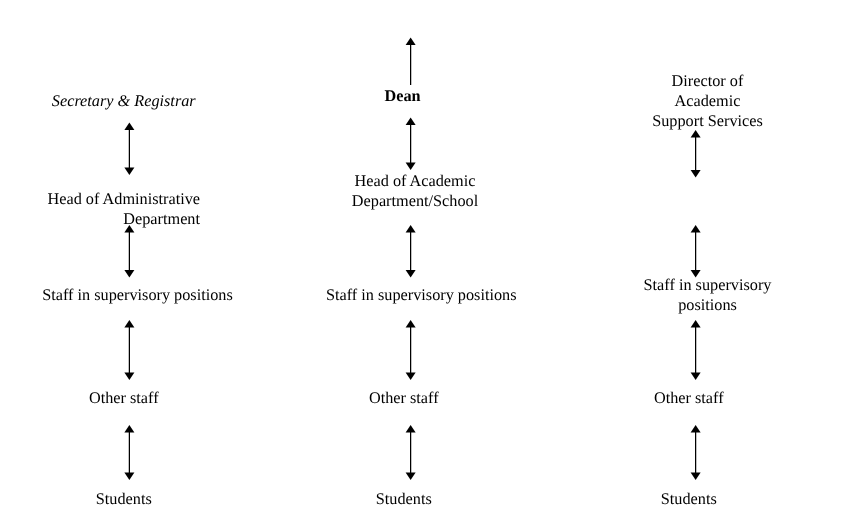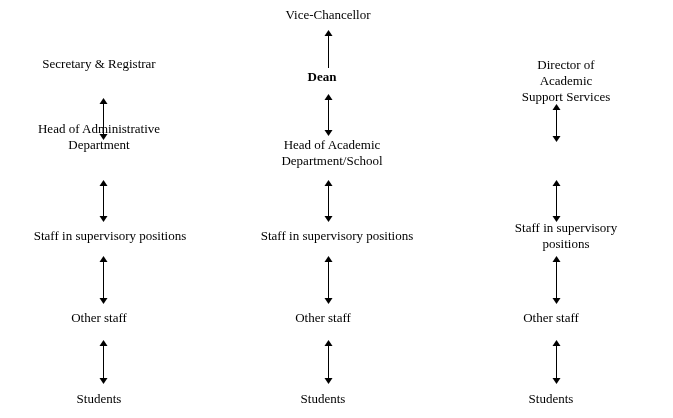--- a/index.html
+++ b/index.html
@@ -81,22 +81,22 @@
     <div class="arrow" style="left: 103px; top: 256px; height: 48px;">
       <div class="shaft"></div>
       <div class="head up"></div>
       <div class="head down"></div>
     </div>
     <div class="arrow" style="left: 103px; top: 340px; height: 44px;">
       <div class="shaft"></div>
       <div class="head up"></div>
       <div class="head down"></div>
     </div>
-    <div class="node" style="left: 99px; top: 64px;">Secretary &amp; Registrar</div>
-    <div class="node" style="left: 99px; top: 137px;">Head of Administrative
+    <div class="node" style="left: 99px; top: 81px; font-style: italic;">Secretary &amp; Registrar</div>
+    <div class="node" style="left: 99px; top: 167px; text-align: right;">Head of Administrative
 Department</div>
     <div class="node" style="left: 110px; top: 236px;">Staff in supervisory positions</div>
     <div class="node" style="left: 99px; top: 318px;">Other staff</div>
     <div class="node" style="left: 99px; top: 399px;">Students</div>
     <div class="arrow single-up" style="left: 328px; top: 30px; height: 38px;">
       <div class="shaft"></div>
       <div class="head up"></div>
     </div>
     <div class="arrow" style="left: 328px; top: 94px; height: 42px;">
       <div class="shaft"></div>
@@ -111,21 +111,20 @@
     <div class="arrow" style="left: 328px; top: 256px; height: 48px;">
       <div class="shaft"></div>
       <div class="head up"></div>
       <div class="head down"></div>
     </div>
     <div class="arrow" style="left: 328px; top: 340px; height: 44px;">
       <div class="shaft"></div>
       <div class="head up"></div>
       <div class="head down"></div>
     </div>
-    <div class="node" style="left: 328px; top: 15px;">Vice-Chancellor</div>
     <div class="node" style="left: 322px; top: 77px; font-weight: bold;">Dean</div>
     <div class="node" style="left: 332px; top: 153px; text-align: center;">Head of Academic
 Department/School</div>
     <div class="node" style="left: 337px; top: 236px;">Staff in supervisory positions</div>
     <div class="node" style="left: 323px; top: 318px;">Other staff</div>
     <div class="node" style="left: 323px; top: 399px;">Students</div>
     <div class="arrow" style="left: 556px; top: 104px; height: 38px;">
       <div class="shaft"></div>
       <div class="head up"></div>
       <div class="head down"></div>

